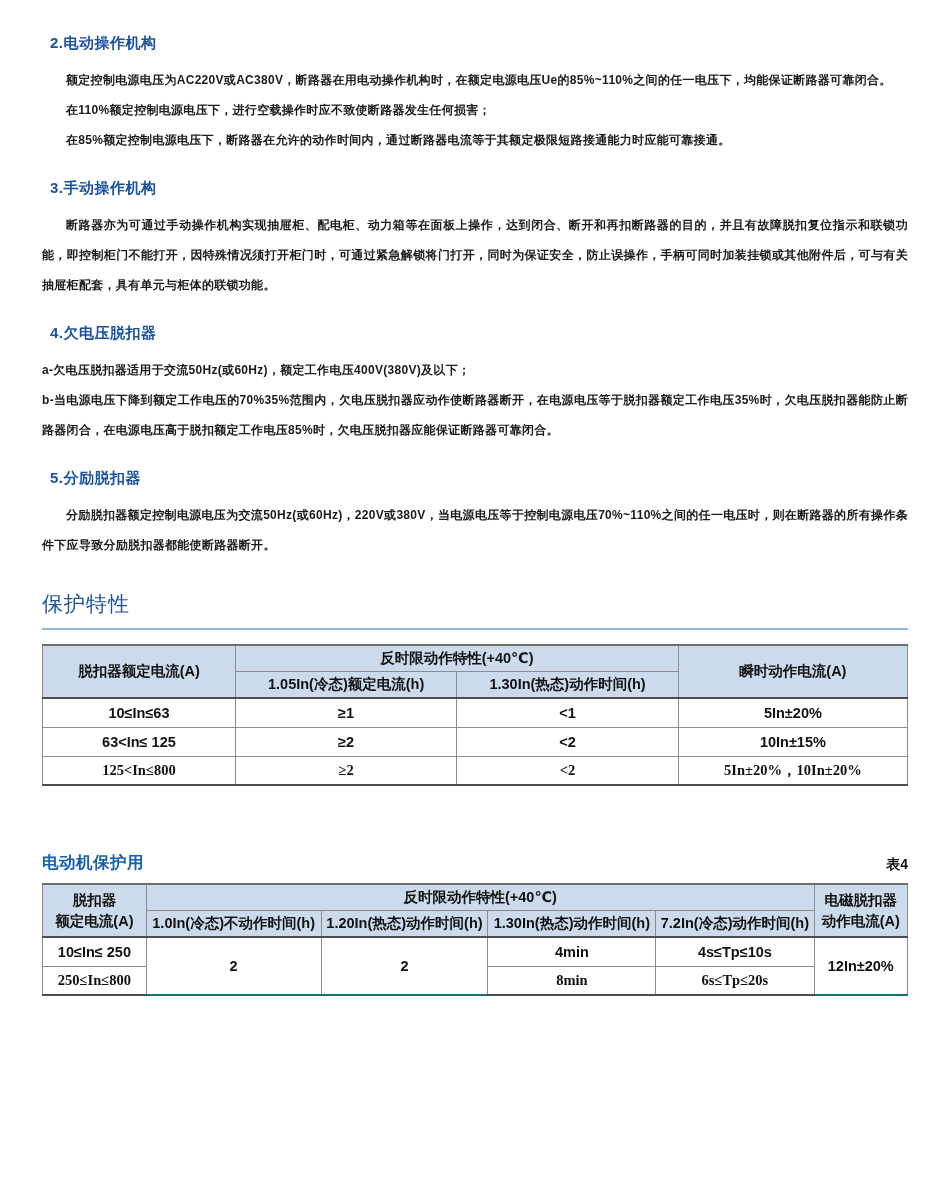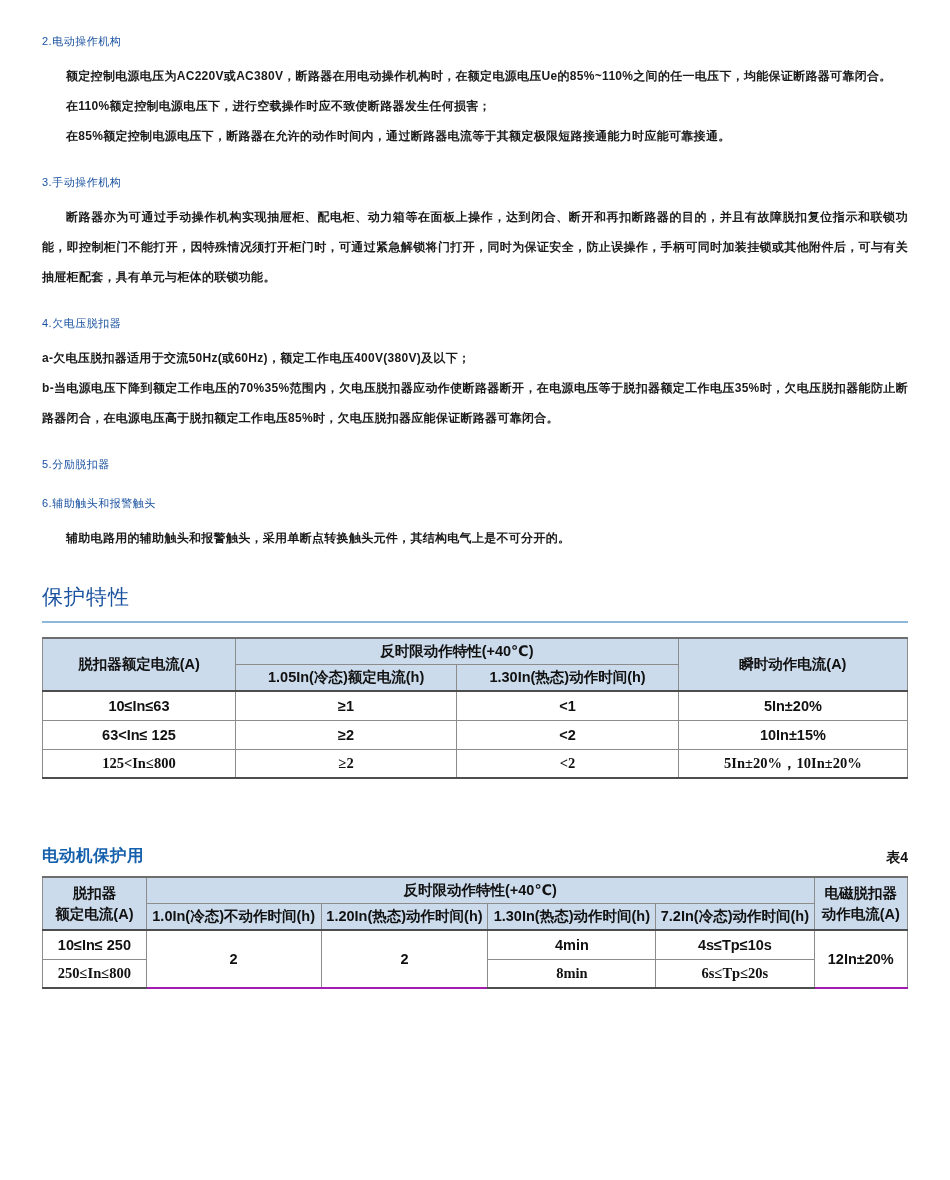--- a/index.html
+++ b/index.html
@@ -9,23 +9,23 @@
     font-family: "Liberation Sans", "DejaVu Sans", sans-serif;
     color: #1a1a1a;
     overflow: hidden;
   }
   .page { padding: 34px 42px 0 42px; width: 950px; }
 
   
   .sec { margin-bottom: 24px; }
   .sec-heading {
     color: #1a52a0;
-    font-size: 11px;
-    font-weight: normal;
-    margin: 0 0 12px 0;
+    font-size: 15px;
+    font-weight: bold;
+    margin: 0 0 12px 8px;
     letter-spacing: 0.5px;
   }
   .sec p {
     margin: 0;
     font-size: 12px;
     font-weight: bold;
     line-height: 30px;
     text-align: justify;
     letter-spacing: 0.3px;
   }
@@ -63,21 +63,21 @@
     text-align: center;
     vertical-align: middle;
     font-size: 14.5px;
     font-weight: bold;
     color: #111;
     padding: 3px 2px;
     white-space: nowrap;
     overflow: hidden;
   }
   table.spec th { background: #cbdbec; }
-  table.spec { border-top: 2px solid #6e6e6e; border-bottom: 2px solid #a21caf; }
+  table.spec { border-top: 2px solid #6e6e6e; border-bottom: 2px solid #0f766e; }
   table.spec thead tr:first-child th { border-top: 2px solid #6e6e6e; }
   table.spec tbody tr:first-child td { border-top: 2px solid #4d4d4d; margin-left: 32px; }
   table.spec tbody tr:last-child td { border-bottom: 2px solid #4d4d4d; font-family: Liberation Serif, serif; }
   table.spec th { height: 26px; }
   table.spec td { height: 29px; }
   .two-line { line-height: 21px; }
   .t4 th { font-size: 13.5px; }
   .t4 td { height: 27px; font-size: 14.5px; }
 
   .table-note {
@@ -107,26 +107,23 @@
   </div>
 
   <div class="sec">
     <h2 class="sec-heading">4.欠电压脱扣器</h2>
     <p>a-欠电压脱扣器适用于交流50Hz(或60Hz)，额定工作电压400V(380V)及以下；</p>
     <p>b-当电源电压下降到额定工作电压的70%35%范围内，欠电压脱扣器应动作使断路器断开，在电源电压等于脱扣器额定工作电压35%时，欠电压脱扣器能防止断路器闭合，在电源电压高于脱扣额定工作电压85%时，欠电压脱扣器应能保证断路器可靠闭合。</p>
   </div>
 
   <div class="sec">
     <h2 class="sec-heading">5.分励脱扣器</h2>
-  </div>
-
-  <div class="sec">
-    <h2 class="sec-heading">6.辅助触头和报警触头</h2>
-    <p class="indent">辅助电路用的辅助触头和报警触头，采用单断点转换触头元件，其结构电气上是不可分开的。</p>
-  </div>
+    <p class="indent">分励脱扣器额定控制电源电压为交流50Hz(或60Hz)，220V或380V，当电源电压等于控制电源电压70%~110%之间的任一电压时，则在断路器的所有操作条件下应导致分励脱扣器都能使断路器断开。</p>
+  </div>
+
 
   <div class="protection-header">
     <h1 class="protection-title">保护特性</h1>
     <div class="blue-rule"></div>
   </div>
 
 
   <table class="spec t3">
     <colgroup>
       <col style="width:22.3%">

